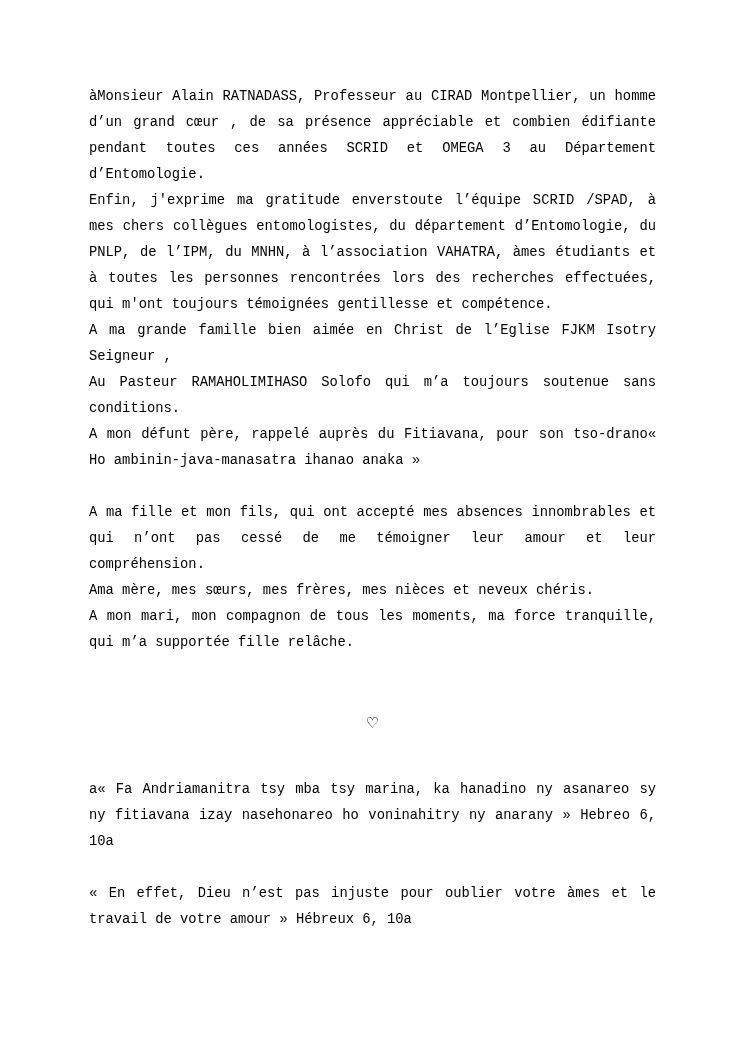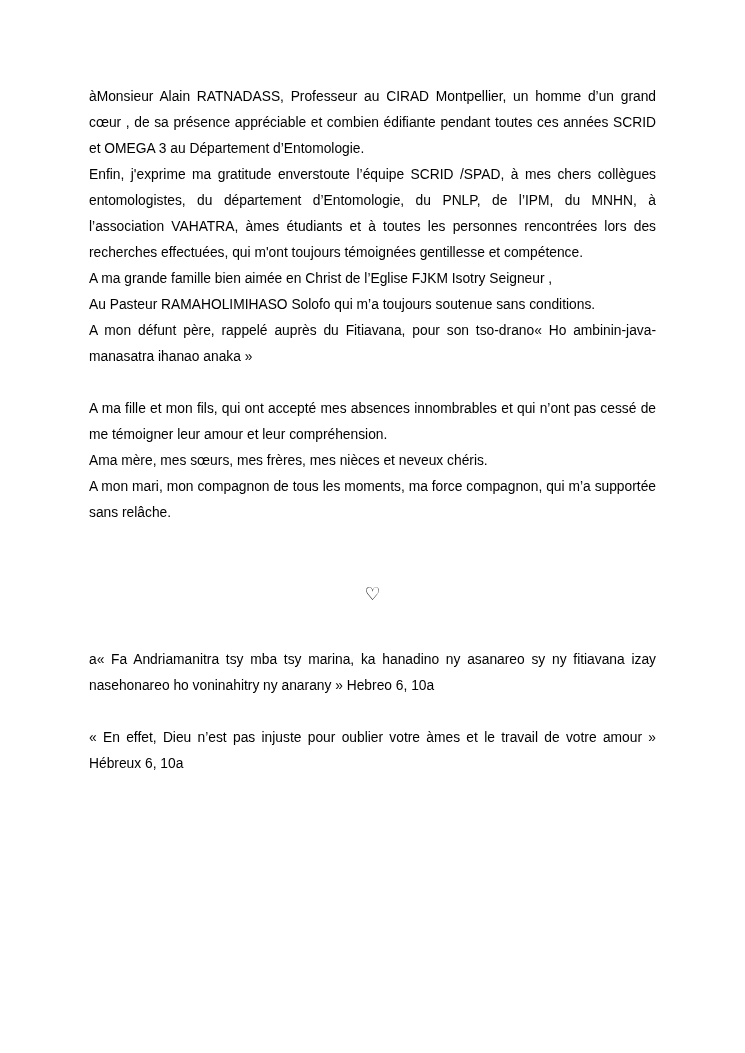--- a/index.html
+++ b/index.html
@@ -3,21 +3,21 @@
 <meta charset="utf-8">
 <style>
   * { margin: 0; padding: 0; box-sizing: border-box; }
   html, body { background: #ffffff; }
   .page {
     position: relative;
     width: 745px;
     height: 1053px;
     background: #ffffff;
     color: #000000;
-    font-family: Liberation Sans, sans-serif;
+    font-family: Liberation Mono, monospace;
     overflow: hidden;
     margin: 0 auto;
   }
   .content {
     padding: 84px 89px 0 89px;
     font-size: 13.8px;
     line-height: 26px;
     text-align: justify;
     text-justify: inter-word;
   }
@@ -38,21 +38,21 @@
 <div class="page">
   <div class="content">
 
     <p class="para">àMonsieur Alain RATNADASS, Professeur au CIRAD Montpellier, un homme d’un grand cœur ,  de sa présence appréciable et combien édifiante pendant toutes ces années SCRID et OMEGA 3 au Département d’Entomologie.</p>
     <p class="para">Enfin, j'exprime ma gratitude enverstoute l’équipe SCRID /SPAD, à mes chers collègues entomologistes, du département d’Entomologie, du PNLP, de l’IPM, du MNHN, à l’association VAHATRA, àmes étudiants et à  toutes les personnes rencontrées lors des recherches effectuées, qui m'ont toujours témoignées gentillesse et compétence.</p>
     <p class="para">A ma grande  famille bien aimée en Christ de l’Eglise FJKM Isotry Seigneur ,</p>
     <p class="para">Au Pasteur RAMAHOLIMIHASO Solofo qui m’a toujours soutenue  sans conditions.</p>
     <p class="para blank-after">A mon défunt père, rappelé auprès du Fitiavana, pour son tso-drano« Ho ambinin-java-manasatra ihanao anaka »</p>
     <p class="para">A ma fille et mon fils, qui ont accepté mes absences innombrables et qui n’ont pas cessé de me témoigner leur amour et leur compréhension.</p>
     <p class="para">Ama mère, mes sœurs, mes frères, mes nièces et neveux chéris.</p>
-    <p class="para">A mon mari, mon compagnon de tous les moments, ma force compagnon,   qui m’a supportée   sans relâche.</p>
+    <p class="para">A mon mari, mon compagnon de tous les moments, ma force tranquille,   qui m’a supportée   fille relâche.</p>
 
     <div class="heart-line">♡</div>
 
     <p class="para blank-after">a« Fa Andriamanitra tsy mba tsy  marina, ka hanadino ny asanareo sy ny fitiavana izay nasehonareo ho voninahitry ny anarany » Hebreo 6, 10a</p>
     <p class="para">« En effet, Dieu n’est pas injuste pour oublier votre àmes et le travail de votre amour » Hébreux 6, 10a</p>
 
   </div>
 </div>
 
 </body></html>

